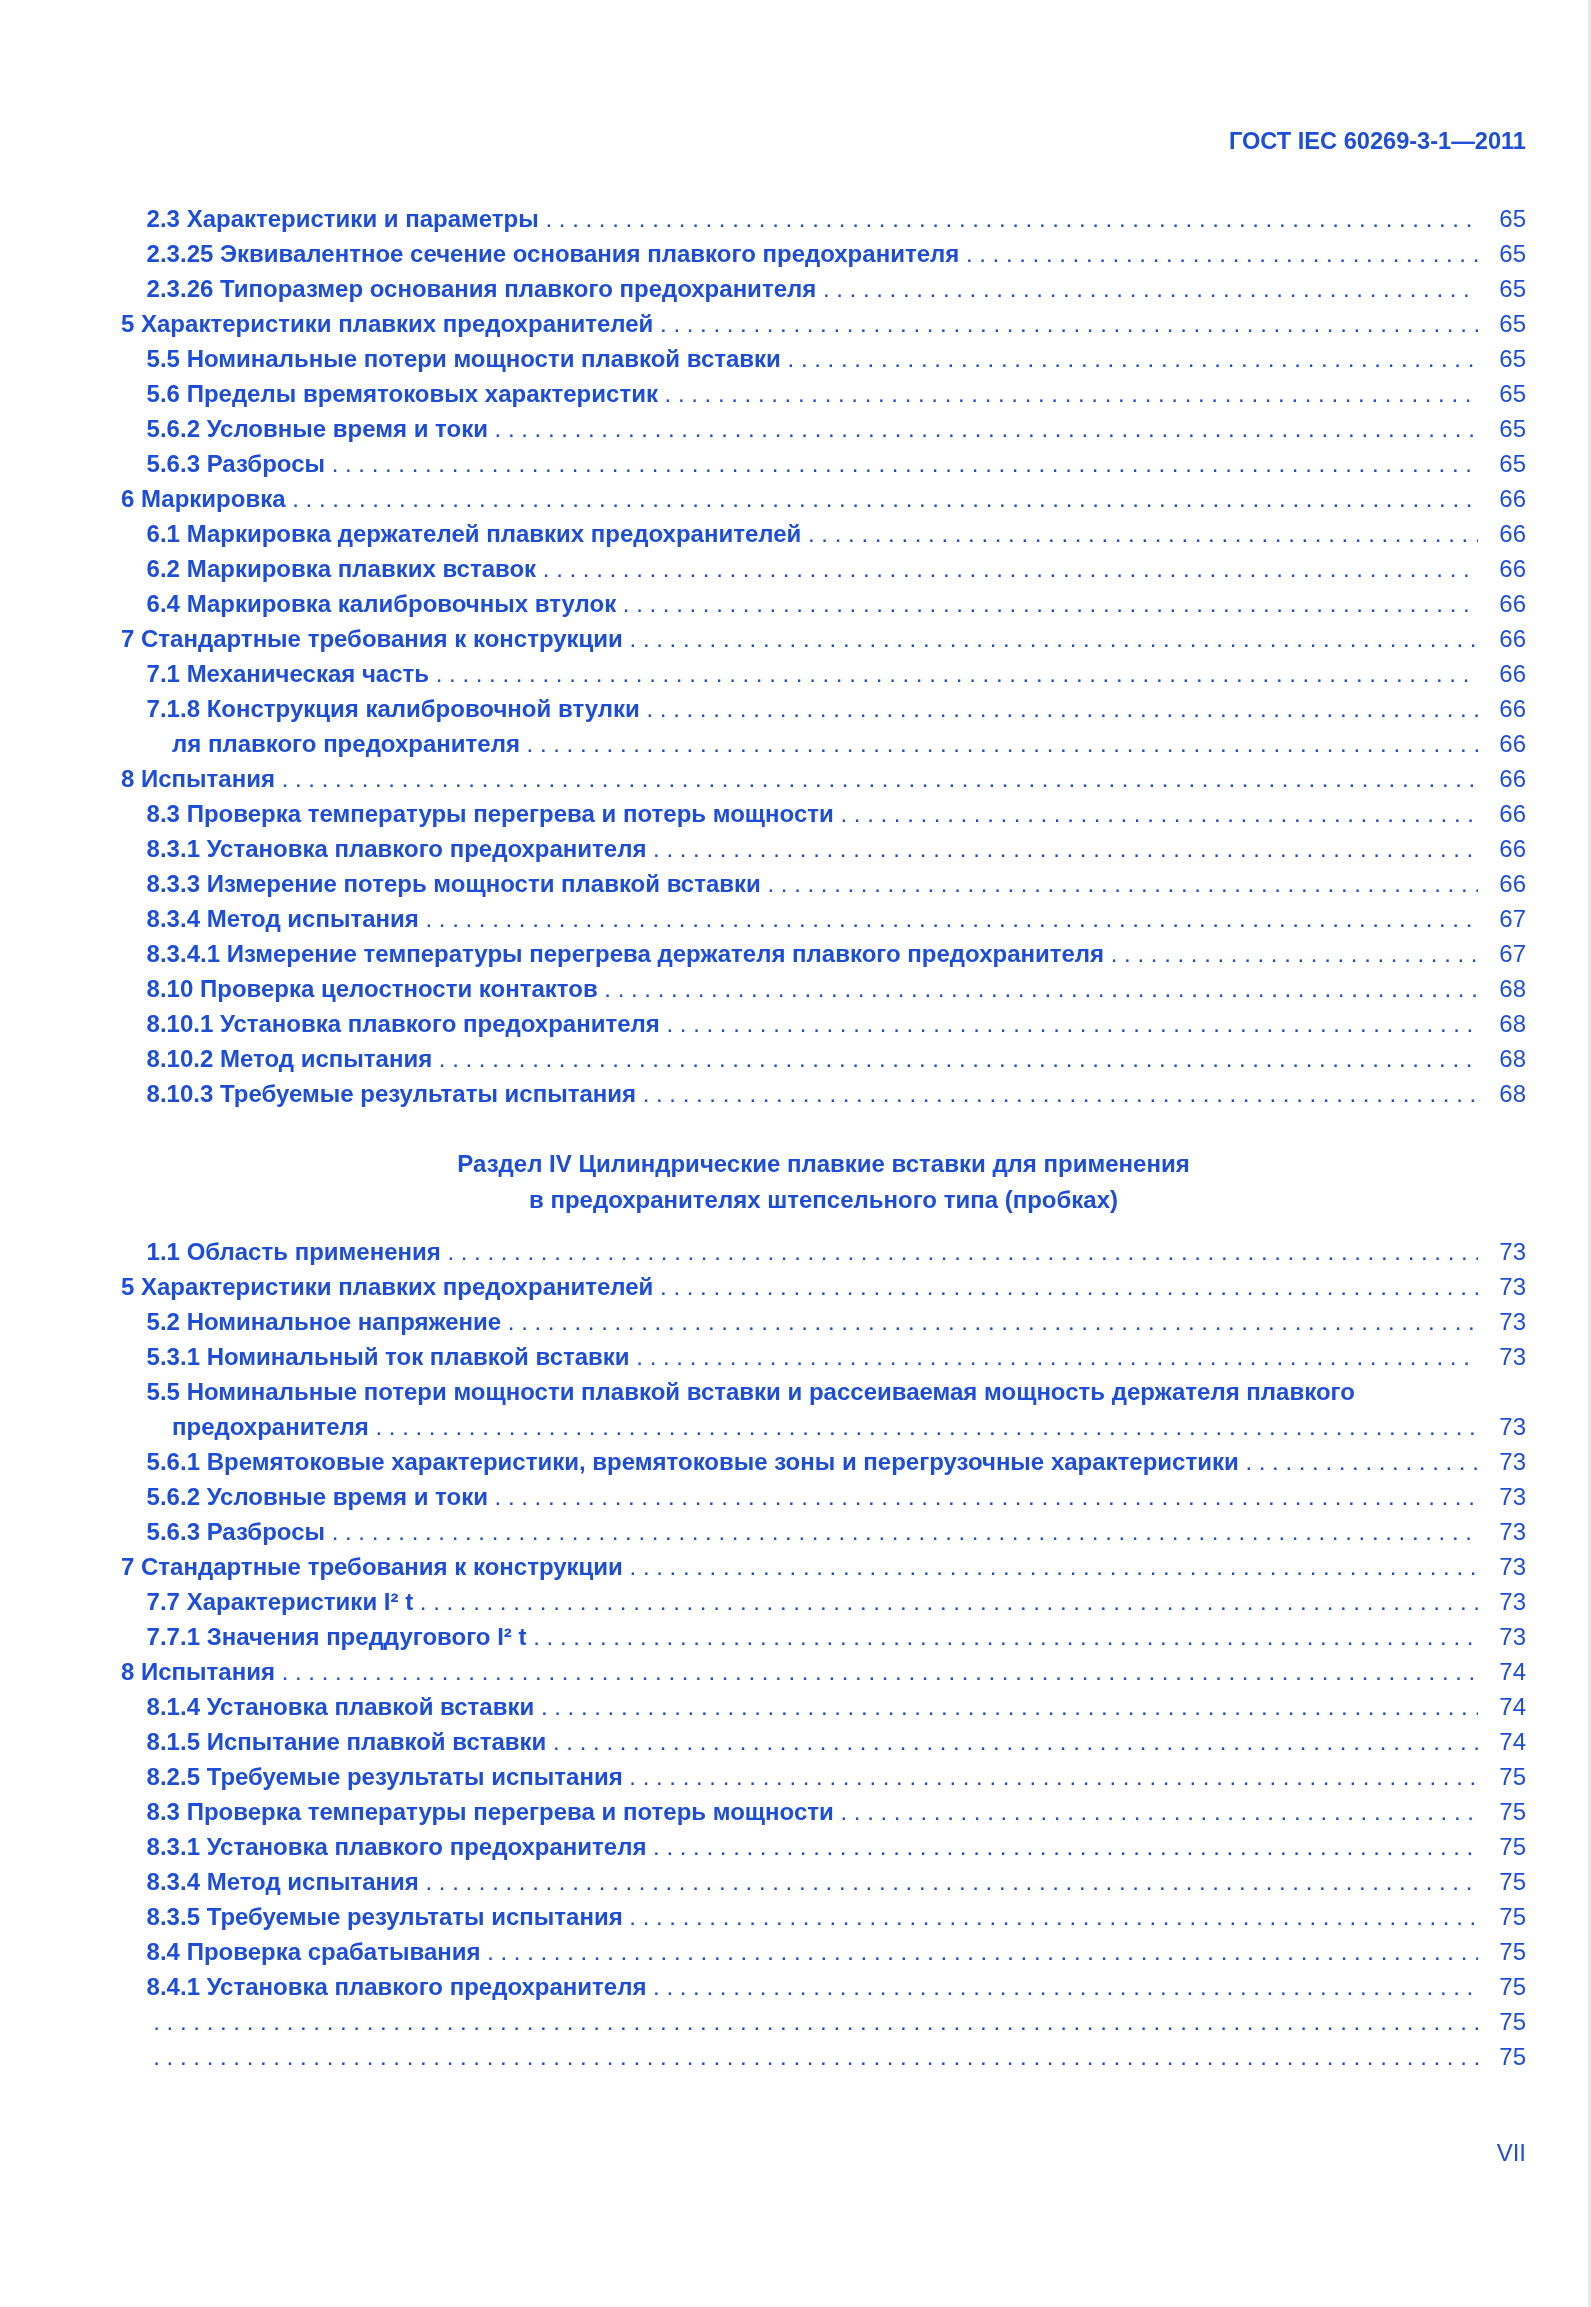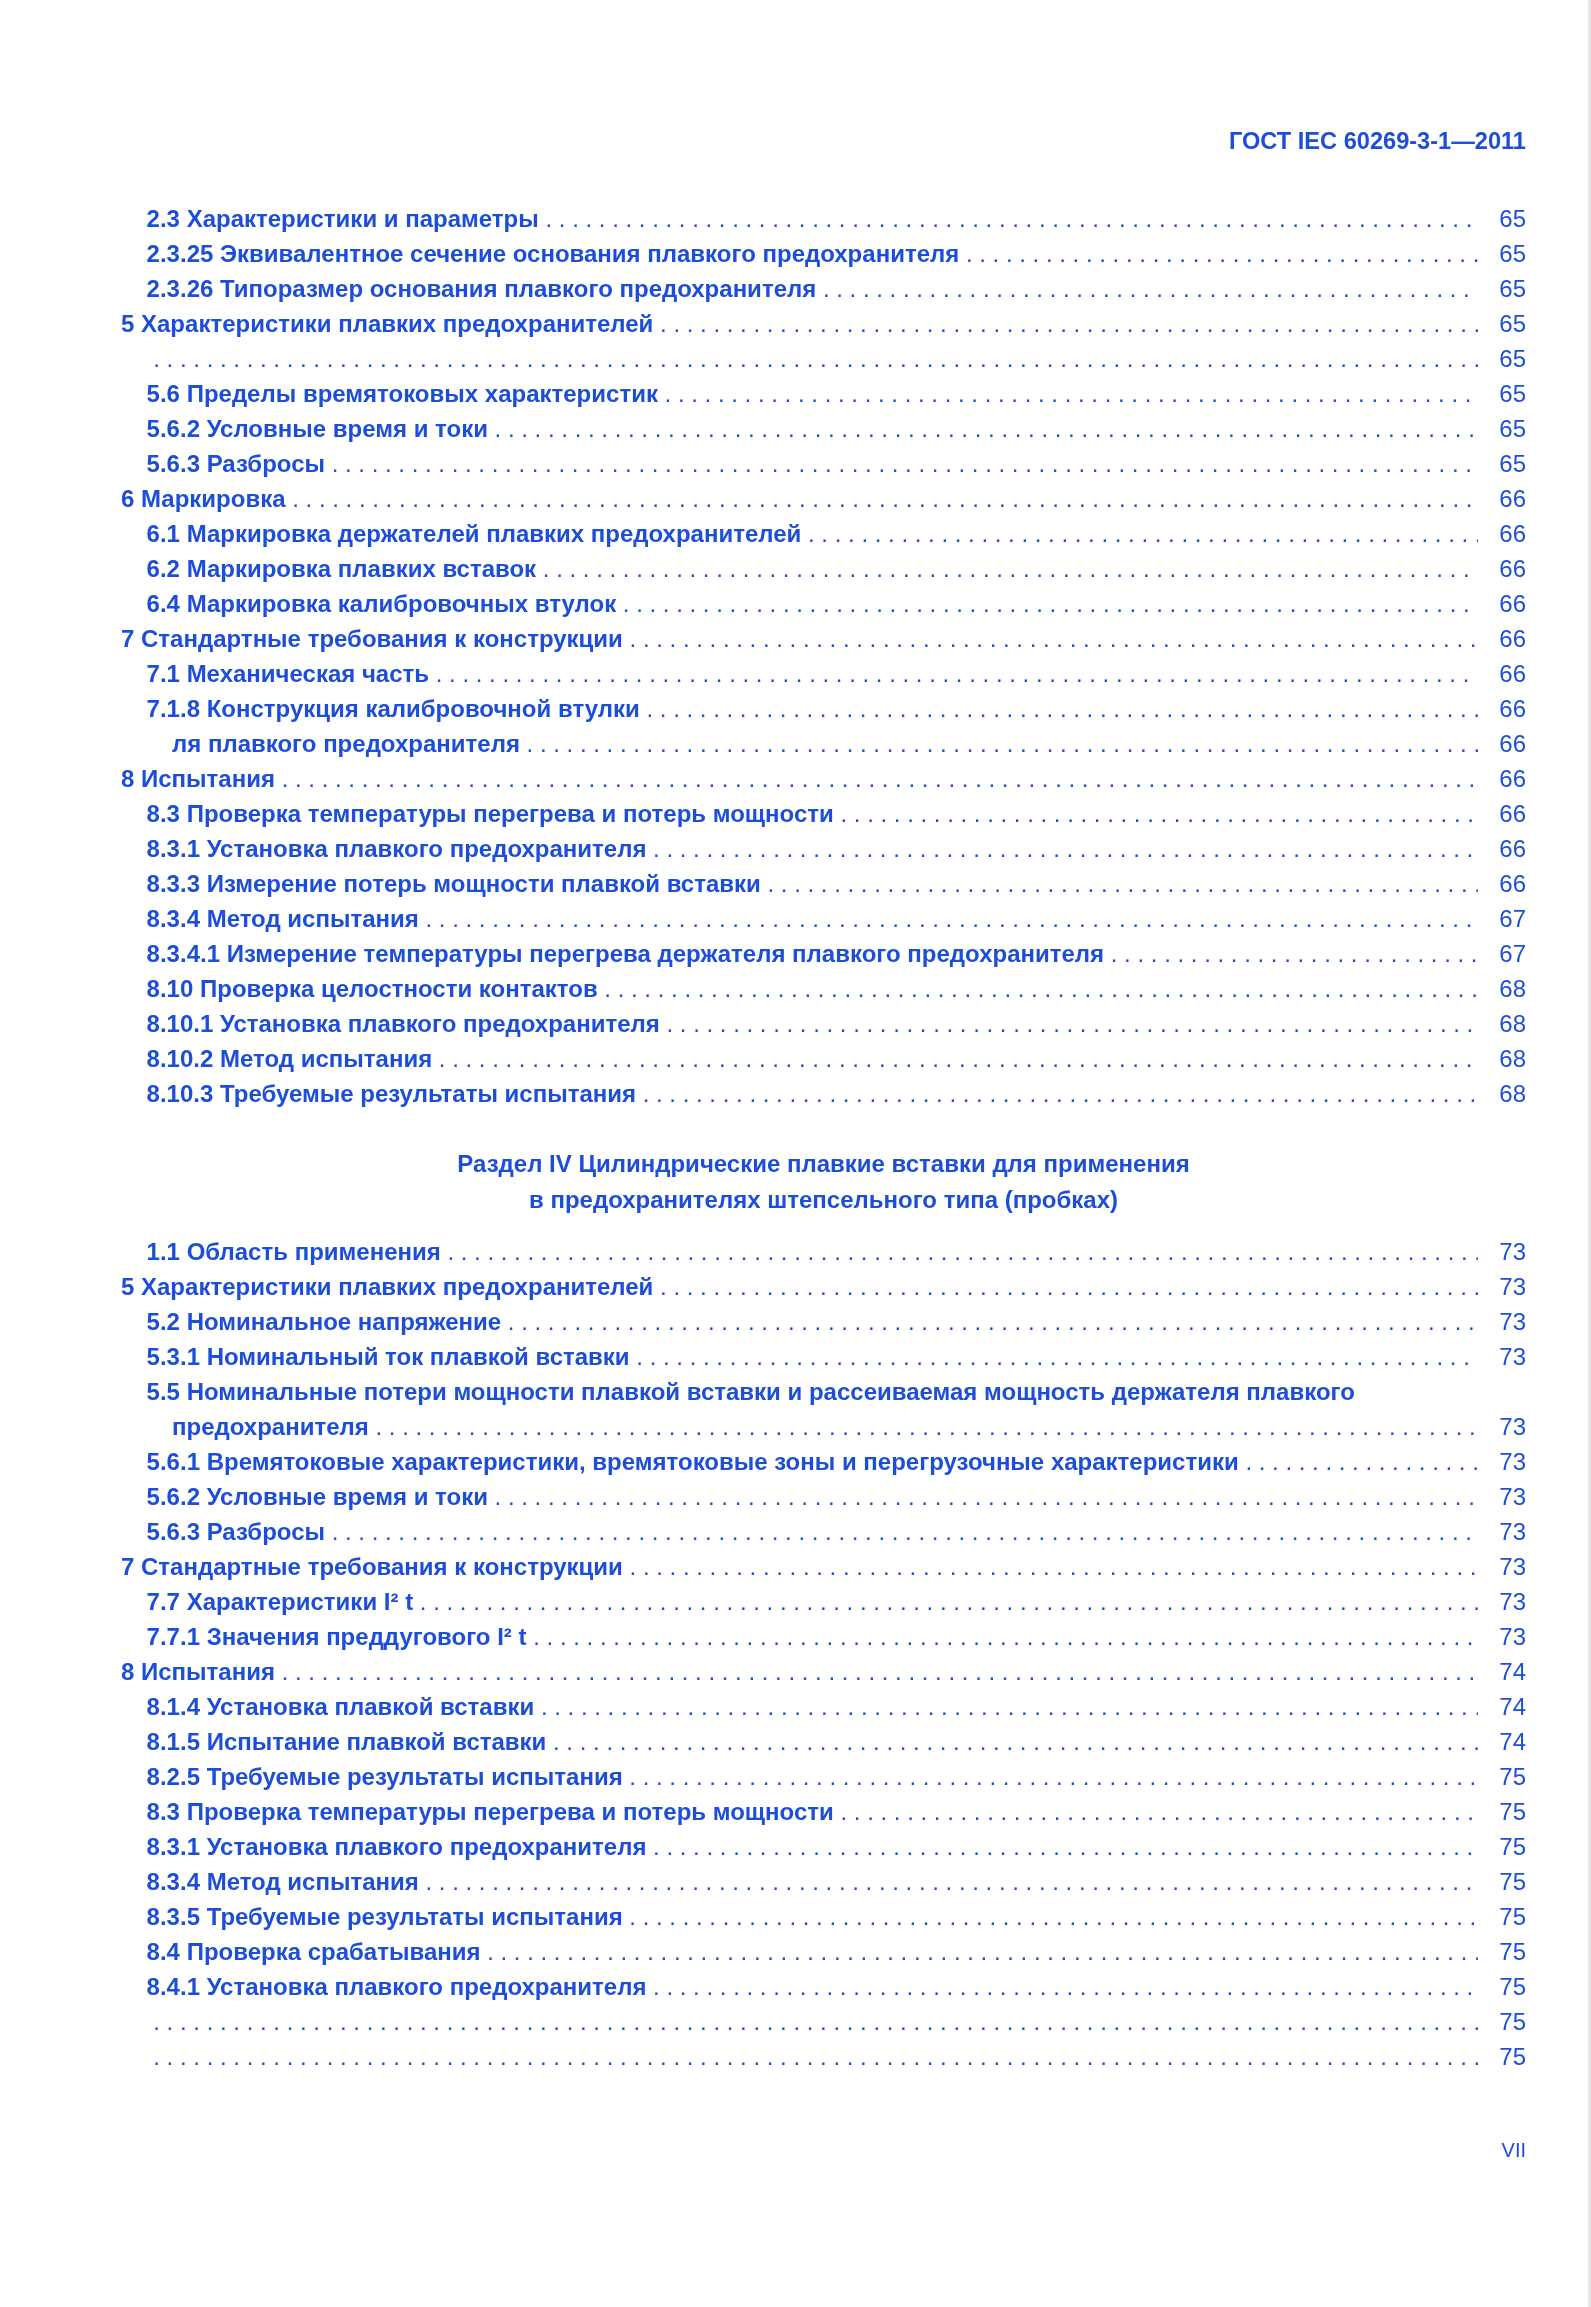--- a/index.html
+++ b/index.html
@@ -54,21 +54,21 @@
   .section-heading {
     text-align: center;
     font-weight: bold;
     margin: 35px 0 16px 0;
     line-height: 36px;
   }
   .doc-footer {
     position: absolute;
     top: 2139px;
     right: 62px;
-    font-size: 20px;
+    font-size: 24px;
   }
 </style>
 </head>
 <body>
 
 <div class="page">
   <div class="doc-header">ГОСТ IEC 60269-3-1—2011</div>
   <div class="toc" id="toc-root">
       <div class="toc-row i1">
         <span class="toc-text">2.3 Характеристики и параметры</span>
@@ -84,20 +84,21 @@
         <span class="toc-text">2.3.26 Типоразмер основания плавкого предохранителя</span>
         <span class="leader"> . . . . . . . . . . . . . . . . . . . . . . . . . . . . . . . . . . . . . . . . . . . . . . . . . . . . . . . . . . . . . . . . . . . . . . . . . . . . . . . . . . . . . . . . . . . . . . . . . . . . . . . . . . . . . . . . . . . . . . . . . . . . . . . . . .</span>
         <span class="pagenum">65</span>
       </div>
       <div class="toc-row i0">
         <span class="toc-text">5 Характеристики плавких предохранителей</span>
         <span class="leader"> . . . . . . . . . . . . . . . . . . . . . . . . . . . . . . . . . . . . . . . . . . . . . . . . . . . . . . . . . . . . . . . . . . . . . . . . . . . . . . . . . . . . . . . . . . . . . . . . . . . . . . . . . . . . . . . . . . . . . . . . . . . . . . . . . .</span>
         <span class="pagenum">65</span>
       </div>
       <div class="toc-row i1">
+        <span class="toc-text">5.5 Номинальные потери мощности плавкой вставки</span>
         <span class="leader"> . . . . . . . . . . . . . . . . . . . . . . . . . . . . . . . . . . . . . . . . . . . . . . . . . . . . . . . . . . . . . . . . . . . . . . . . . . . . . . . . . . . . . . . . . . . . . . . . . . . . . . . . . . . . . . . . . . . . . . . . . . . . . . . . . .</span>
         <span class="pagenum">65</span>
       </div>
       <div class="toc-row i1">
         <span class="toc-text">5.6 Пределы времятоковых характеристик</span>
         <span class="leader"> . . . . . . . . . . . . . . . . . . . . . . . . . . . . . . . . . . . . . . . . . . . . . . . . . . . . . . . . . . . . . . . . . . . . . . . . . . . . . . . . . . . . . . . . . . . . . . . . . . . . . . . . . . . . . . . . . . . . . . . . . . . . . . . . . .</span>
         <span class="pagenum">65</span>
       </div>
       <div class="toc-row i1">
         <span class="toc-text">5.6.2 Условные время и токи</span>

